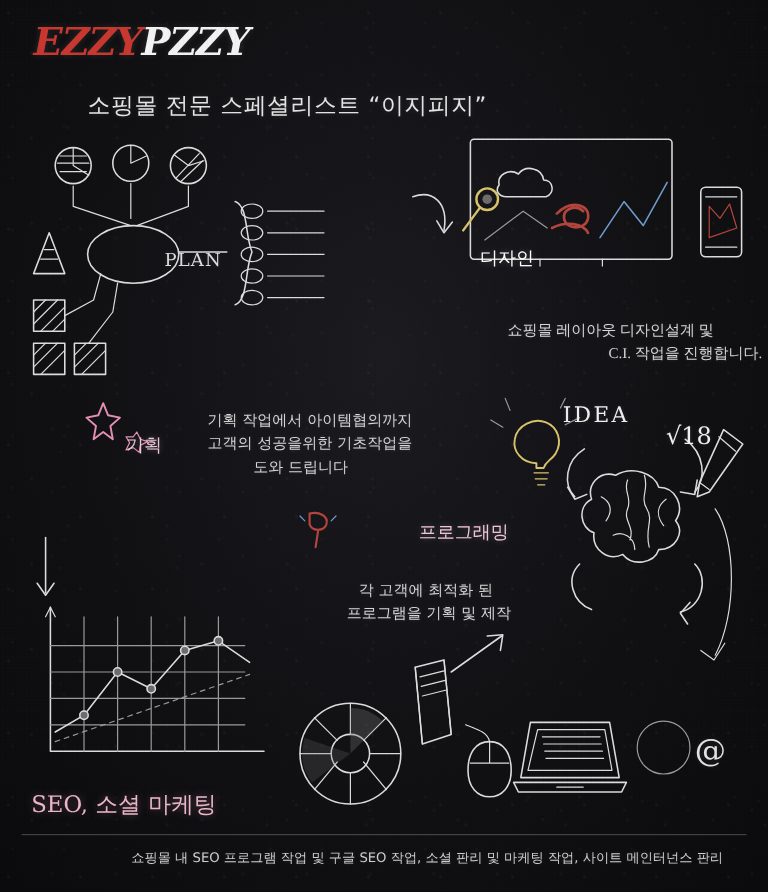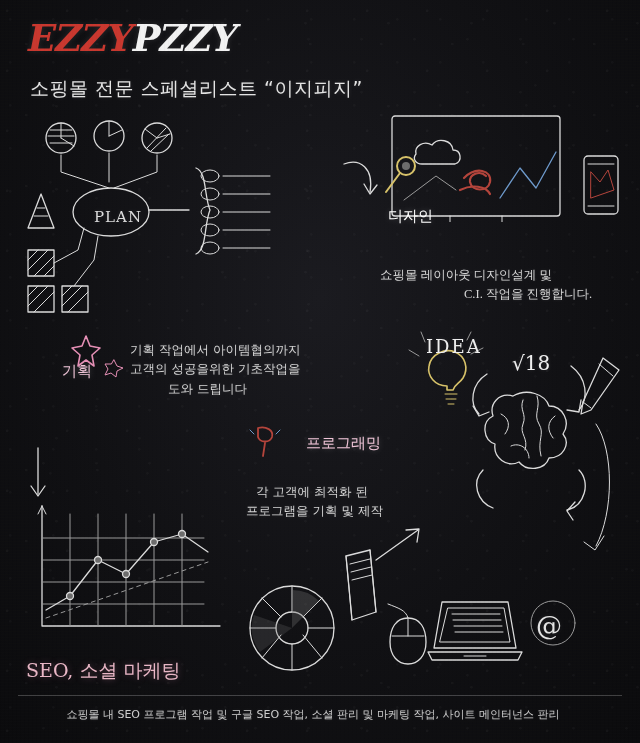--- a/index.html
+++ b/index.html
@@ -38,21 +38,21 @@
       repeating-linear-gradient(90deg, rgba(0,0,0,0.05) 0 1px, transparent 1px 4px);
   }
   .abs { position: absolute; }
 
   
   #logo {
     left: 28px;
     top: 16px;
     font-family: "DejaVu Serif", serif;
     font-weight: bold;
-    font-size: 37px;
+    font-size: 32px;
     letter-spacing: -1px;
     font-style: italic;
     text-shadow: 0 0 6px rgba(255,255,255,0.12);
   }
   #logo .ezzy { color: #c9382f; }
   #logo .pzzy { color: #f2f2f2; }
 
   #tagline {
     left: 30px;
     top: 74px;
@@ -60,20 +60,21 @@
     color: #e4e4e4;
     letter-spacing: 0.5px;
     text-shadow: 0 0 5px rgba(255,255,255,0.13);
   }
 
   
   .chalk {
     color: #ddd;
     text-shadow: 0 0 4px rgba(255,255,255,0.12);
     line-height: 1.55;
+    margin-left: 43px;
   }
   .sec-label {
     font-size: 15px;
     color: #ffffff;
     text-shadow: 0 0 6px rgba(255,255,255,0.25);
   }
   .body-text {
     font-size: 12.5px;
     color: #d6d6d6;
   }
@@ -193,21 +194,21 @@
 
   <div class="abs" style="left:340px; top:152px;">
     <svg width="90" height="70" viewBox="0 0 90 70">
       <circle class="stroke yellowS" style="stroke-width:2" cx="66" cy="14" r="9"></circle>
       <circle class="fillDim" cx="66" cy="14" r="4"></circle>
       <path class="stroke yellowS" style="stroke-width:2" d="M60 21 L46 40"></path>
       <path class="stroke" d="M4 12 C20 6 34 16 30 40"></path>
       <path class="stroke" d="M24 32 L30 42 L37 33"></path>
     </svg>
   </div>
-  <div class="abs sec-label chalk" style="left:388px; top:205px;">디자인</div>
+  <div class="abs sec-label chalk" style="left:357px; top:205px;font-family:Liberation Mono, monospace;">디자인</div>
   <div class="abs body-text chalk" style="left:380px; top:266px; width:250px;font-family:Liberation Serif, serif;">
     <div>쇼핑몰 레이아웃 디자인설계 및</div>
     <div style="margin-left:84px;">C.I. 작업을 진행합니다.</div>
   </div>
 
   <div class="abs" style="left:60px; top:330px;">
     <svg width="70" height="48" viewBox="0 0 70 48">
       <path class="stroke pinkS" style="stroke-width:1.6" d="M26 6 L30 16 L40 18 L32 25 L34 36 L26 30 L18 36 L20 25 L12 18 L22 16 Z"></path>
       <path class="stroke pinkS thin" d="M54 30 L57 36 L63 38 L57 41 L56 47 L51 43 L45 45 L48 39 L45 34 L51 34 Z"></path>
     </svg>

